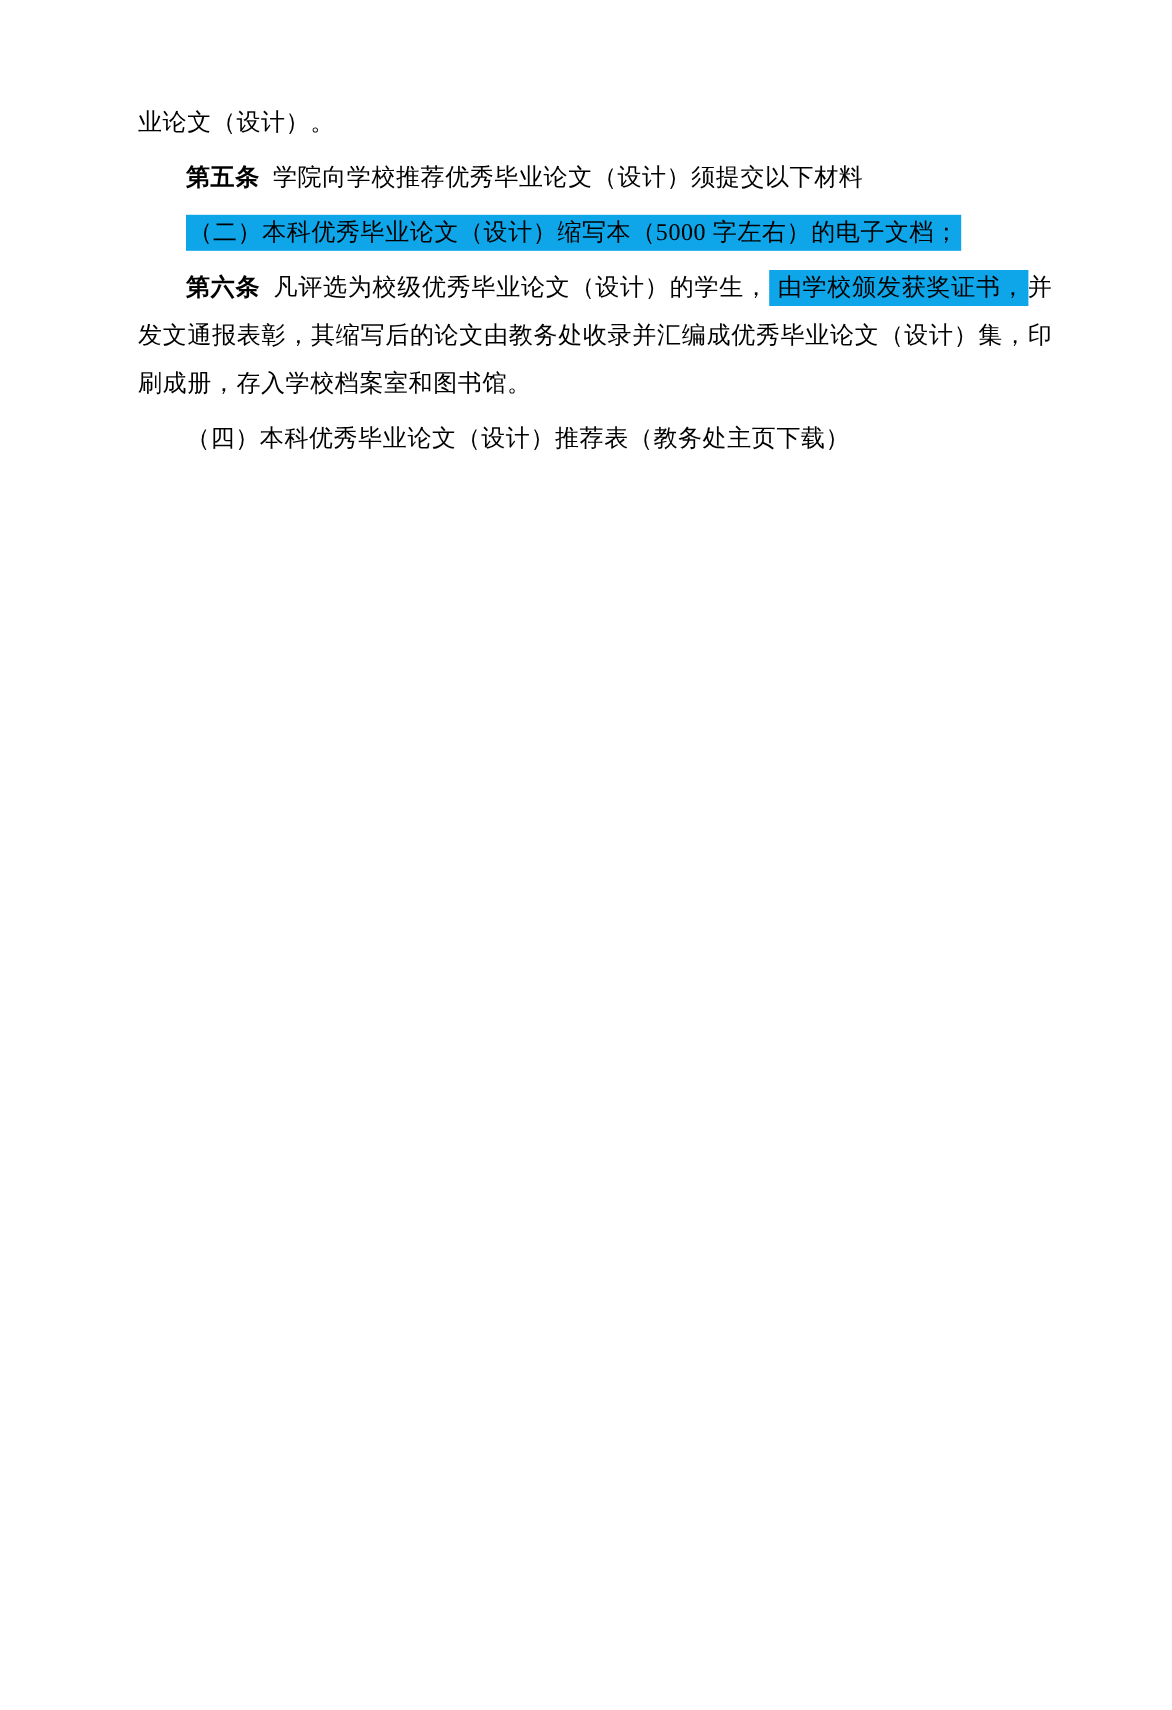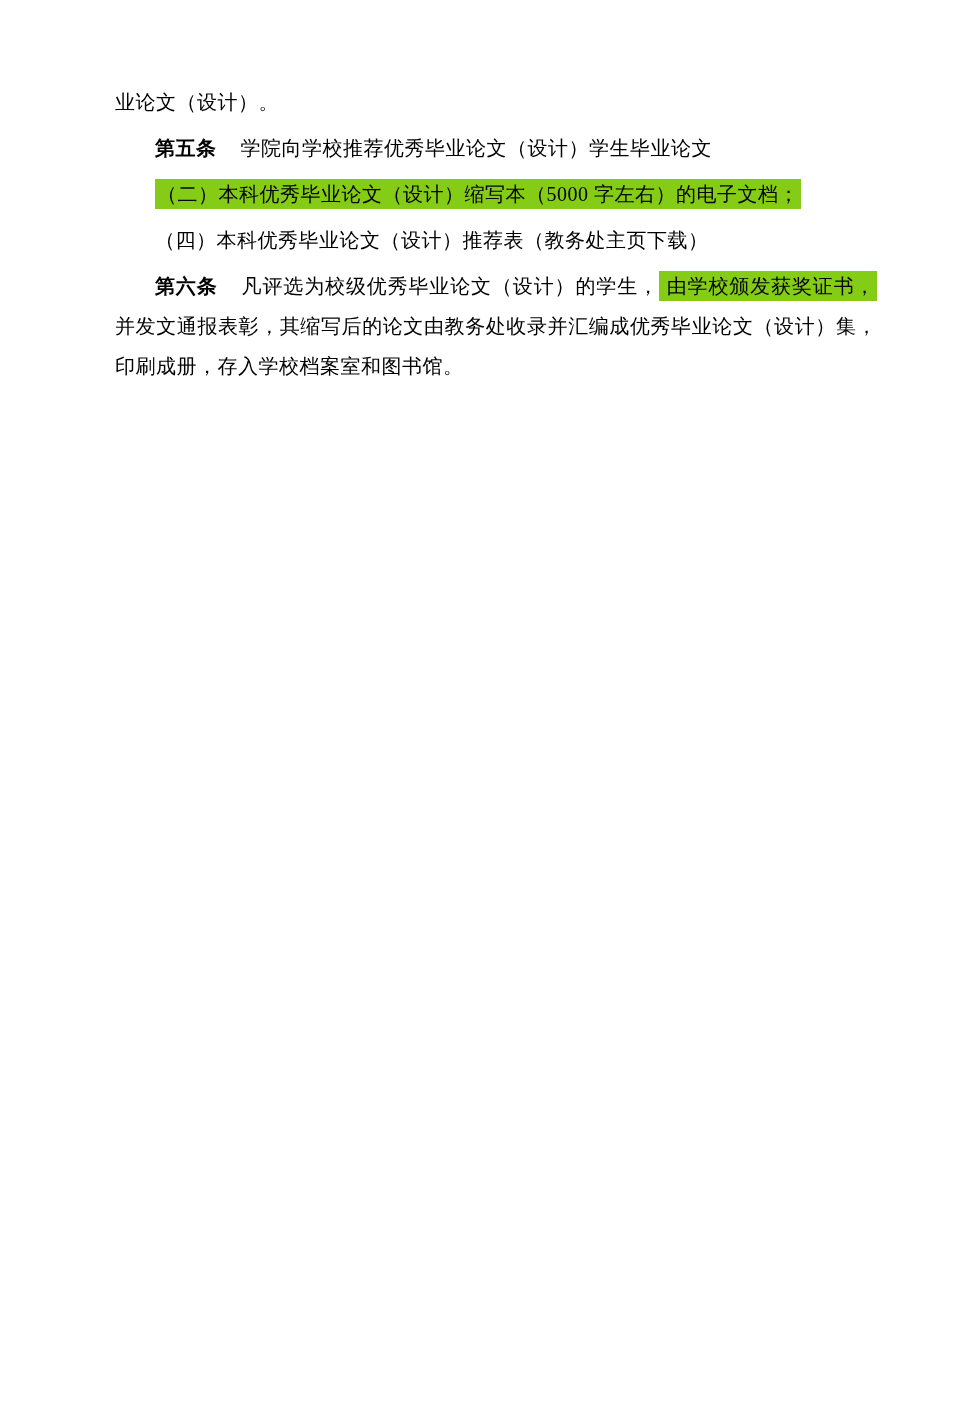--- a/index.html
+++ b/index.html
@@ -22,24 +22,24 @@
   .para {
     margin: 0 0 6px 0;
     font-size: 20px;
     line-height: 40px;
     text-align: justify;
     letter-spacing: 0.5px;
   }
   .indent { text-indent: 2em; }
   .article-label {
     font-weight: bold;
-    margin-right: 24px;
+    margin-right: 11px;
   }
   mark.hl {
-    background: #84cc16;
+    background: #0ea5e9;
     color: inherit;
     padding: 4px 2px;
   }
   .footer {
     position: absolute;
     top: 1348px;
     left: 0;
     width: 100%;
     text-align: left;
     font-size: 15px;
@@ -52,35 +52,35 @@
 <body>
 
 <div class="page">
   <div class="content">
 
     <p class="para">
       <span>业论文（设计）。</span>
     </p>
 
     <p class="para indent">
-      <span class="article-label">第五条</span><span>学院向学校推荐优秀毕业论文（设计）学生毕业论文</span>
+      <span class="article-label">第五条</span><span>学院向学校推荐优秀毕业论文（设计）须提交以下材料</span>
     </p>
 
 
     <p class="para indent">
       <mark class="hl">（二）本科优秀毕业论文（设计）缩写本（5000 字左右）的电子文档；</mark>
     </p>
 
 
     <p class="para indent">
-      <span>（四）本科优秀毕业论文（设计）推荐表（教务处主页下载）</span>
+      <span class="article-label">第六条</span><span>凡评选为校级优秀毕业论文（设计）的学生，</span><mark class="hl"> 由学校颁发获奖证书，</mark><span>并发文通报表彰，其缩写后的论文由教务处收录并汇编成优秀毕业论文（设计）集，印刷成册，存入学校档案室和图书馆。</span>
     </p>
 
     <p class="para indent">
-      <span class="article-label">第六条</span><span>凡评选为校级优秀毕业论文（设计）的学生，</span><mark class="hl"> 由学校颁发获奖证书，</mark><span>并发文通报表彰，其缩写后的论文由教务处收录并汇编成优秀毕业论文（设计）集，印刷成册，存入学校档案室和图书馆。</span>
+      <span>（四）本科优秀毕业论文（设计）推荐表（教务处主页下载）</span>
     </p>
 
 
   </div>
 
   <div class="footer">
     <span>40</span>
   </div>
 </div>
 

